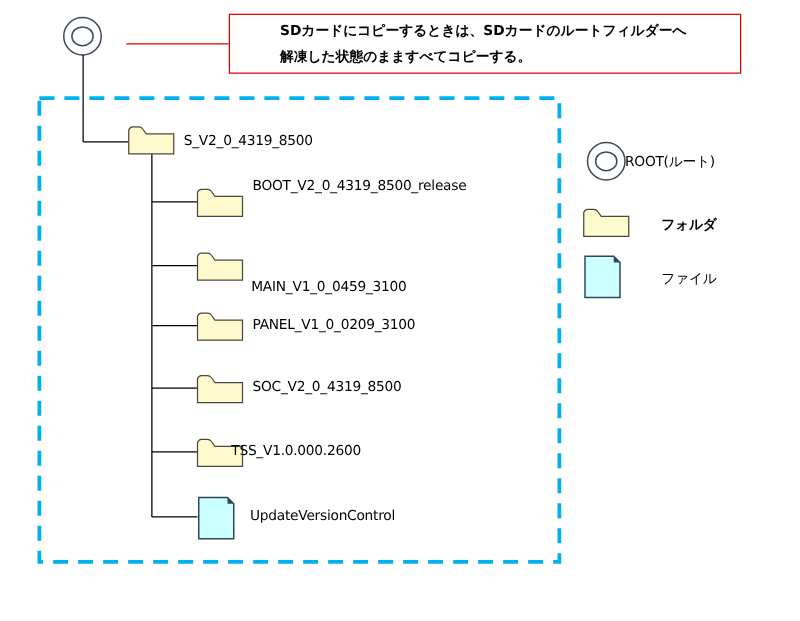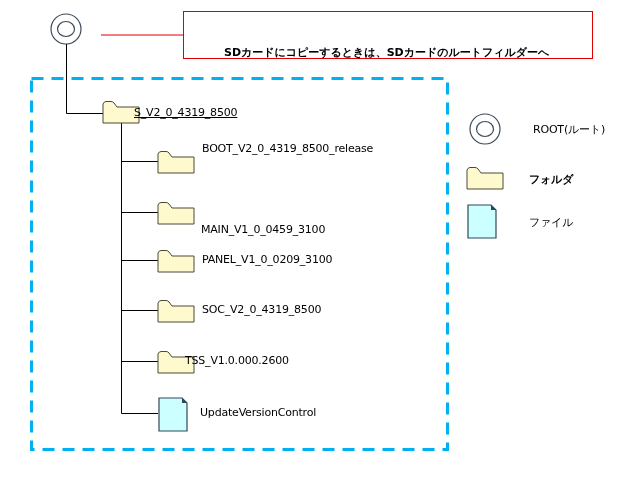--- a/index.html
+++ b/index.html
@@ -4,21 +4,21 @@
   <style>
     html, body { margin: 0; padding: 0; background: #ffffff; }
     body { width: 640px; height: 497px; position: relative; overflow: hidden;
            font-family: "DejaVu Sans", sans-serif; }
     .canvas { position: absolute; left: 0; top: 0; width: 640px; height: 497px; }
     .lbl { position: absolute; font-size: 11px; color: #000; white-space: nowrap;
            font-family: "DejaVu Sans", sans-serif; letter-spacing: -0.2px; }
     .note { position: absolute; left: 183px; top: 11px; width: 410px; height: 48px;
             border: 1px solid #e00000; box-sizing: border-box; background: #fff; }
     .note-line { position: absolute; left: 40px; font-size: 11px; font-weight: bold;
-                 color: #000; white-space: nowrap; font-family: "DejaVu Sans", sans-serif; margin-top: 28px; }
+                 color: #000; white-space: nowrap; font-family: "DejaVu Sans", sans-serif; }
   </style>
 </head>
 <body>
 
 <svg class="canvas" width="640" height="497" viewBox="0 0 640 497">
   <defs>
     <g id="folder-shape">
       <path d="M0,6 L0,22 L36,22 L36,6 L14,6 L11,2 Q10,0.5 8,0.5 L3,0.5 Q1,0.5 0,3 Z" fill="#fffacd" stroke="#4a4a3a" stroke-width="1"></path>
     </g>
     <g id="file-shape">
@@ -81,25 +81,26 @@
   <g transform="translate(467,167)">
     <use href="#folder-shape"></use>
   </g>
   <g transform="translate(468,205)">
     <use href="#file-shape"></use>
   </g>
 </svg>
 
 <div class="note">
   <span class="note-line" style="top:5px;">SDカードにコピーするときは、SDカードのルートフィルダーへ</span>
+  <span class="note-line" style="top:26px;">解凍した状態のまますべてコピーする。</span>
 </div>
 
-<span class="lbl" style="left:134px;top:106px;text-decoration:underline;">S_V2_0_4319_8500</span>
+<span class="lbl" style="left:147px;top:106px;">S_V2_0_4319_8500</span>
 <span class="lbl" style="left:202px;top:142px;">BOOT_V2_0_4319_8500_release</span>
 <span class="lbl" style="left:201px;top:223px;">MAIN_V1_0_0459_3100</span>
 <span class="lbl" style="left:202px;top:253px;text-align:center;">PANEL_V1_0_0209_3100</span>
 <span class="lbl" style="left:202px;top:303px;">SOC_V2_0_4319_8500</span>
 <span class="lbl" style="left:185px;top:354px;">TSS_V1.0.000.2600</span>
 <span class="lbl" style="left:200px;top:406px;">UpdateVersionControl</span>
 
-<span class="lbl" style="left:533px;top:122px;">ROOT(ルート)</span>
+<span class="lbl" style="left:500px;top:122px;">ROOT(ルート)</span>
 <span class="lbl" style="left:529px;top:172px;font-weight:bold;">フォルダ</span>
 <span class="lbl" style="left:529px;top:215px;">ファイル</span>
 
 </body></html>

